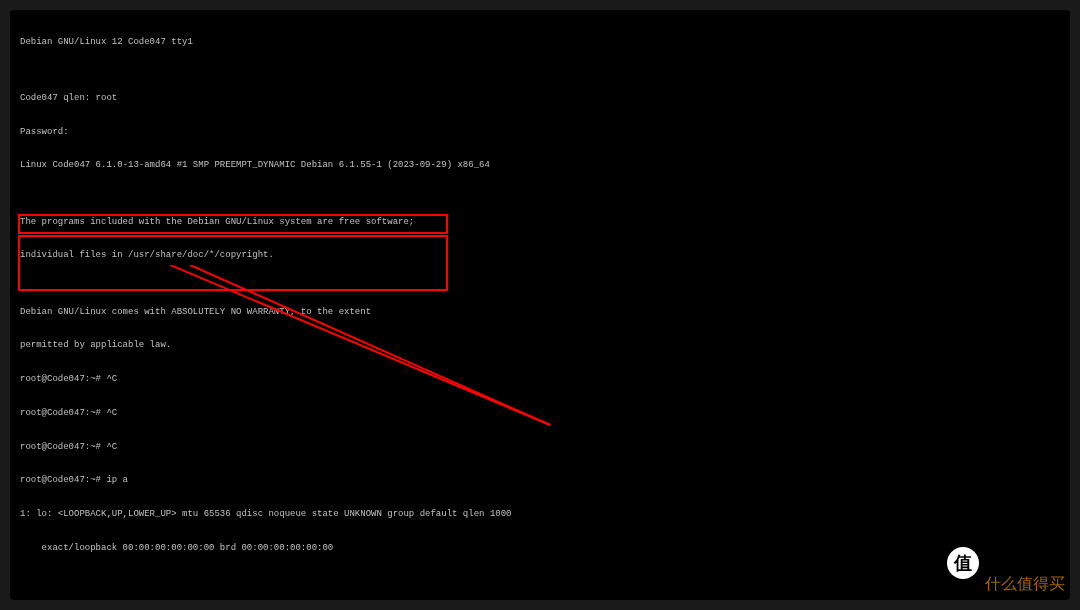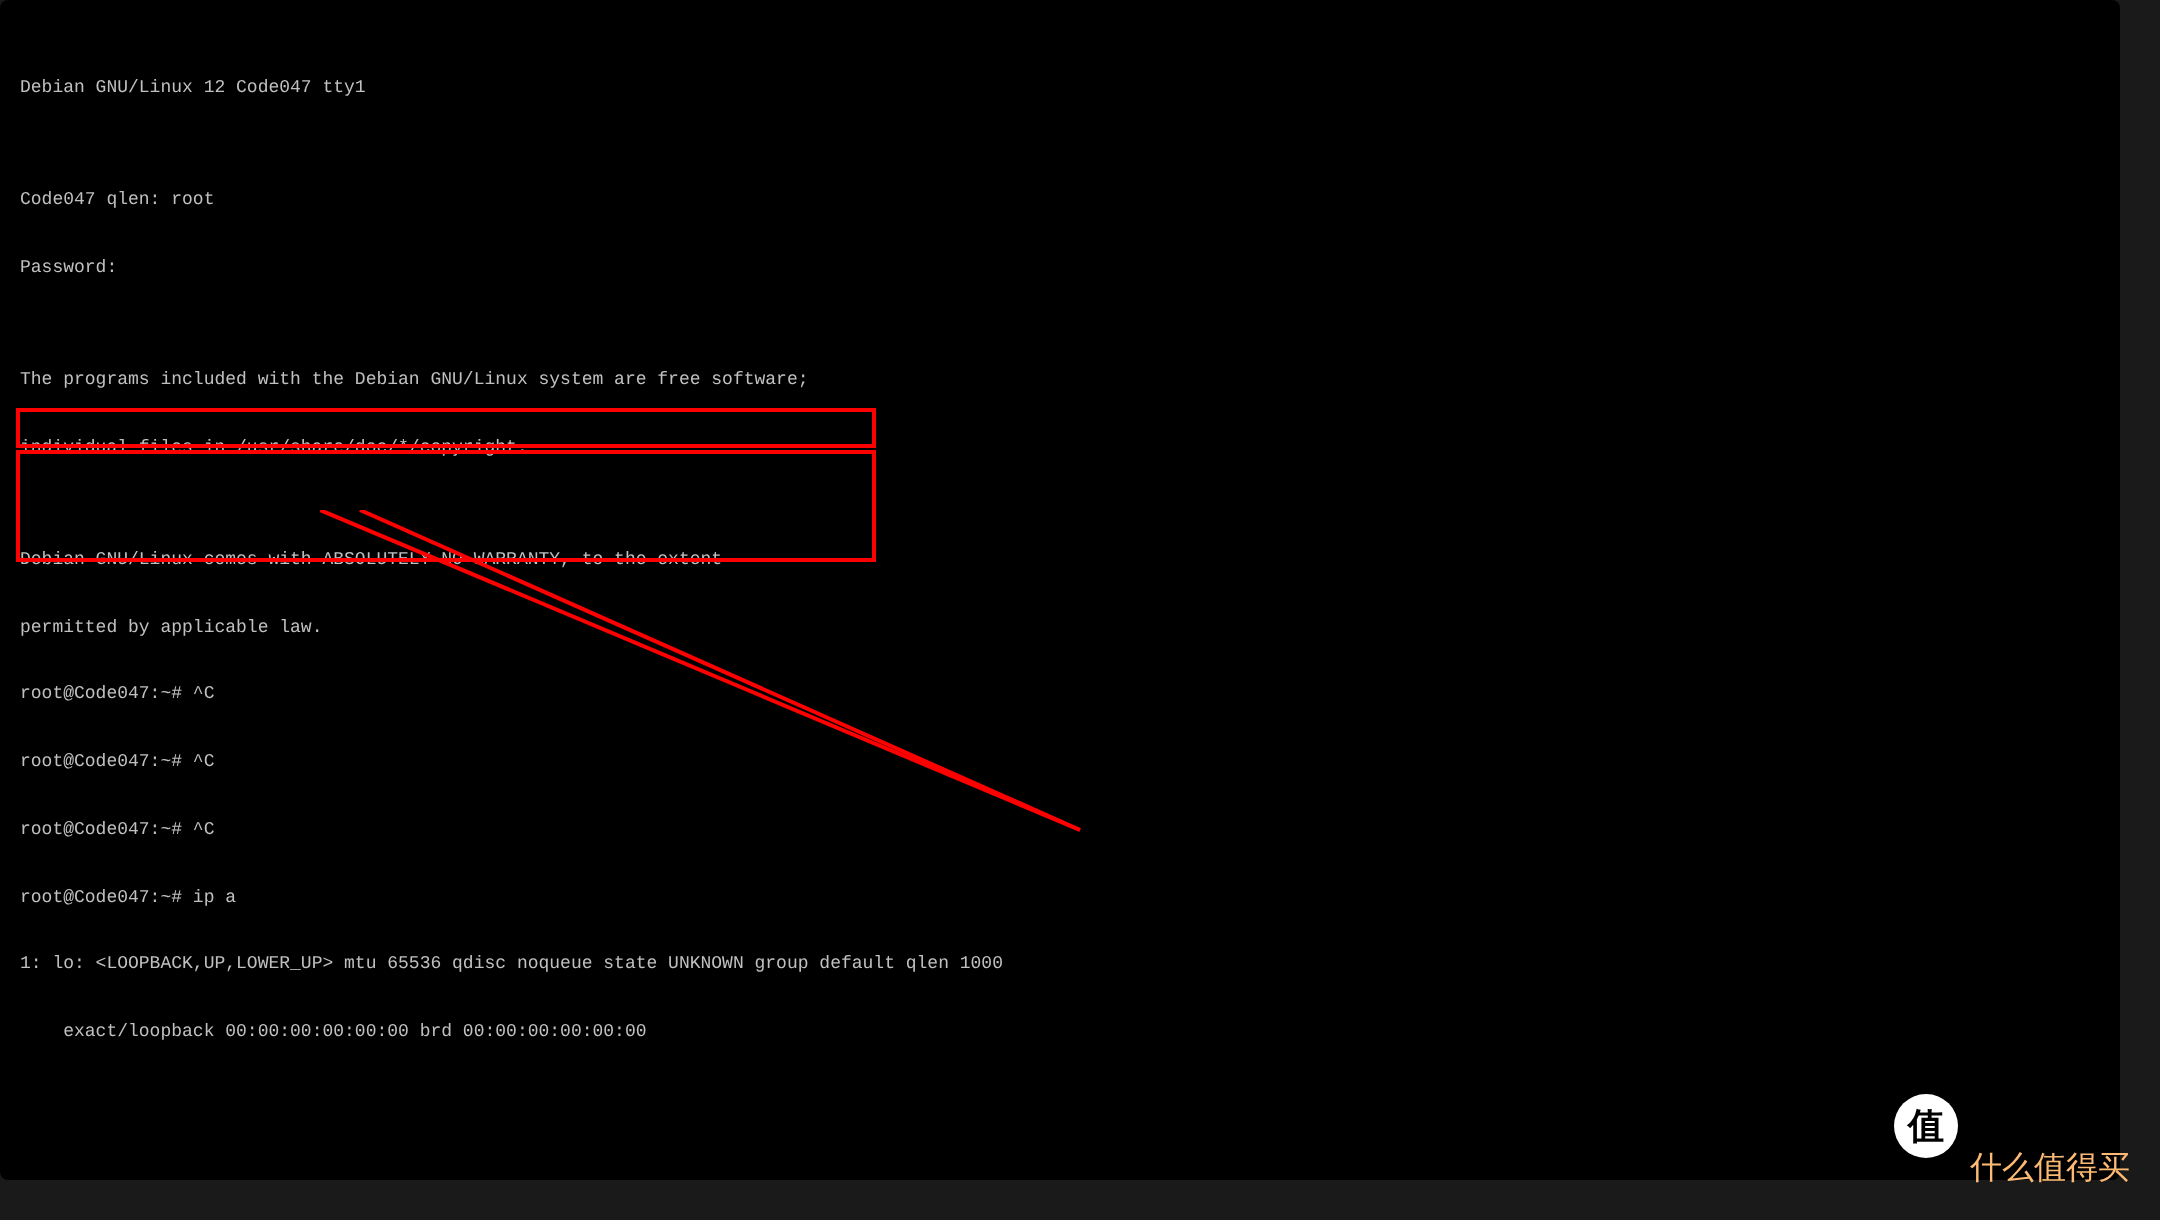--- a/index.html
+++ b/index.html
@@ -14,23 +14,24 @@
       overflow: hidden;
       position: relative;
       font-family: monospace;
     }
     .terminal {
       background: #000;
       color: #c0c0c0;
       font-family: "Courier New", monospace;
       font-size: 9px;
       line-height: 1.25;
-      padding: 16px 10px;
+      padding: 4px 10px;
       width: 1060px;
       height: 590px;
+      margin: 10px;
       border-radius: 4px;
       white-space: pre;
       position: relative;
       overflow: hidden;
     }
     .line {
       display: block;
     }
     .highlight-box-1 {
       position: absolute;
@@ -73,35 +74,36 @@
       border-radius: 50%;
       display: flex;
       align-items: center;
       justify-content: center;
       font-weight: bold;
       font-size: 18px;
       color: #000;
       font-family: sans-serif;
     }
     .watermark-text {
-      color: #fdba74;
+      color: #a16207;
       font-size: 16px;
       font-family: sans-serif;
       font-weight: 500;
       margin-top: 44px;
     }
   </style>
 </head>
 <body>
 
 <div class="terminal">
   <span class="line">Debian GNU/Linux 12 Code047 tty1</span>
   <span class="line"></span>
   <span class="line">Code047 qlen: root</span>
   <span class="line">Password:</span>
+  <span class="line">Linux Code047 6.1.0-13-amd64 #1 SMP PREEMPT_DYNAMIC Debian 6.1.55-1 (2023-09-29) x86_64</span>
   <span class="line"></span>
   <span class="line">The programs included with the Debian GNU/Linux system are free software;</span>
   <span class="line">individual files in /usr/share/doc/*/copyright.</span>
   <span class="line"></span>
   <span class="line">Debian GNU/Linux comes with ABSOLUTELY NO WARRANTY, to the extent</span>
   <span class="line">permitted by applicable law.</span>
   <span class="line">root@Code047:~# ^C</span>
   <span class="line">root@Code047:~# ^C</span>
   <span class="line">root@Code047:~# ^C</span>
   <span class="line">root@Code047:~# ip a</span>

